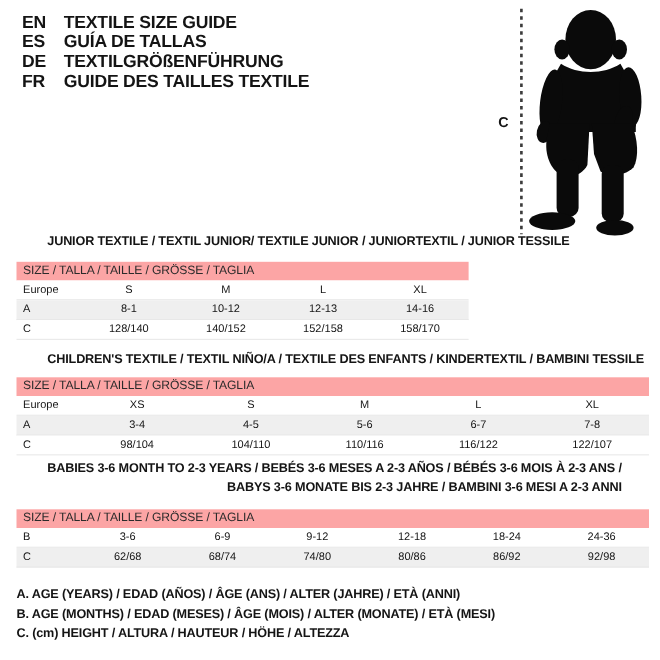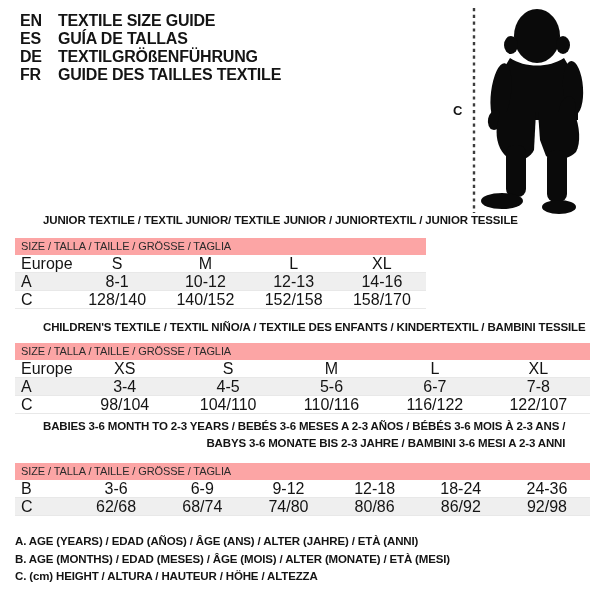--- a/index.html
+++ b/index.html
@@ -73,21 +73,21 @@
     color: #2b2b2b;
     font-size: 11px;
     padding-left: 6px;
     letter-spacing: -0.1px;
     white-space: nowrap;
   }
   .t-row {
     display: flex;
     align-items: center;
     height: 17px;
-    font-size: 16px;
+    font-size: 10px;
     border-bottom: 1px solid #e8e8e8;
     background: #ffffff;
   }
   .t-row.stripe { background: #efefef; border-bottom: 1px solid #e8e8e8; }
   .t-label { width: 52px; padding-left: 6px; text-align: left; }
   .t-cell { flex: 1; text-align: center; }
 
   
   .legend {
     position: absolute;

